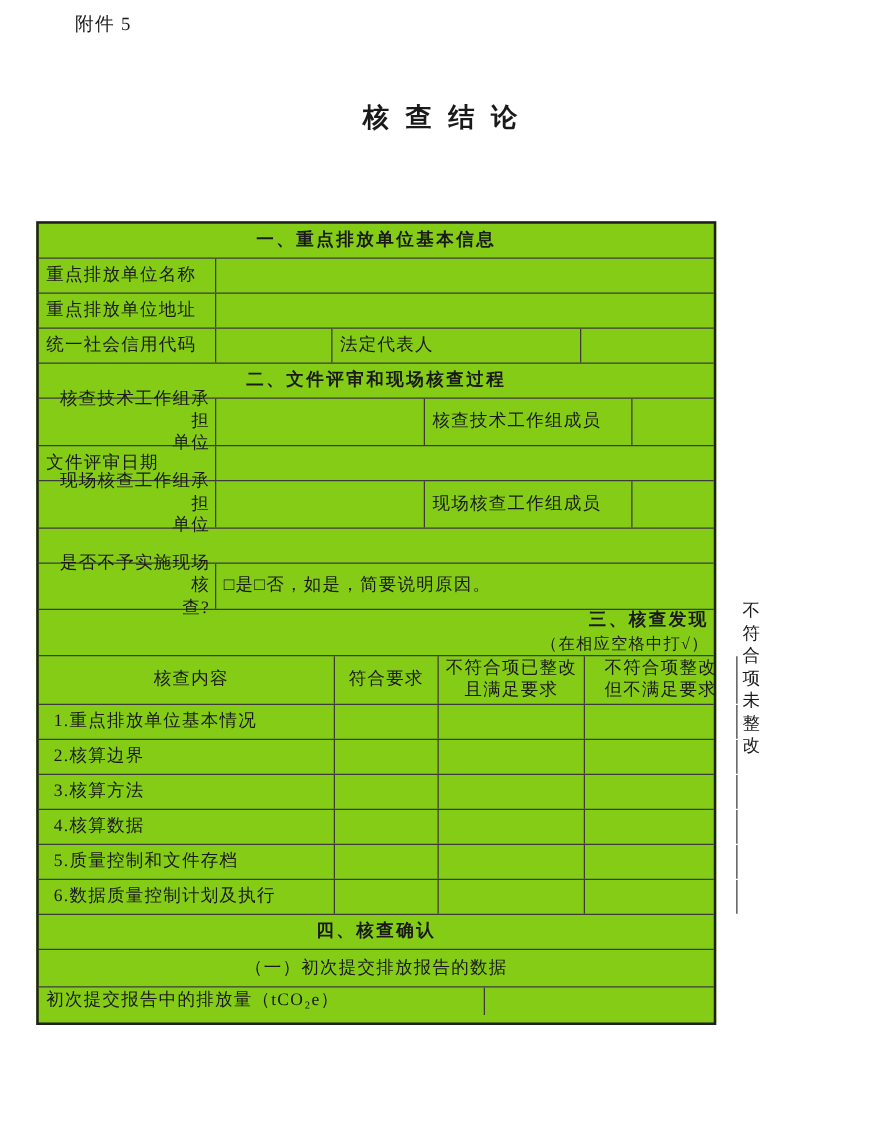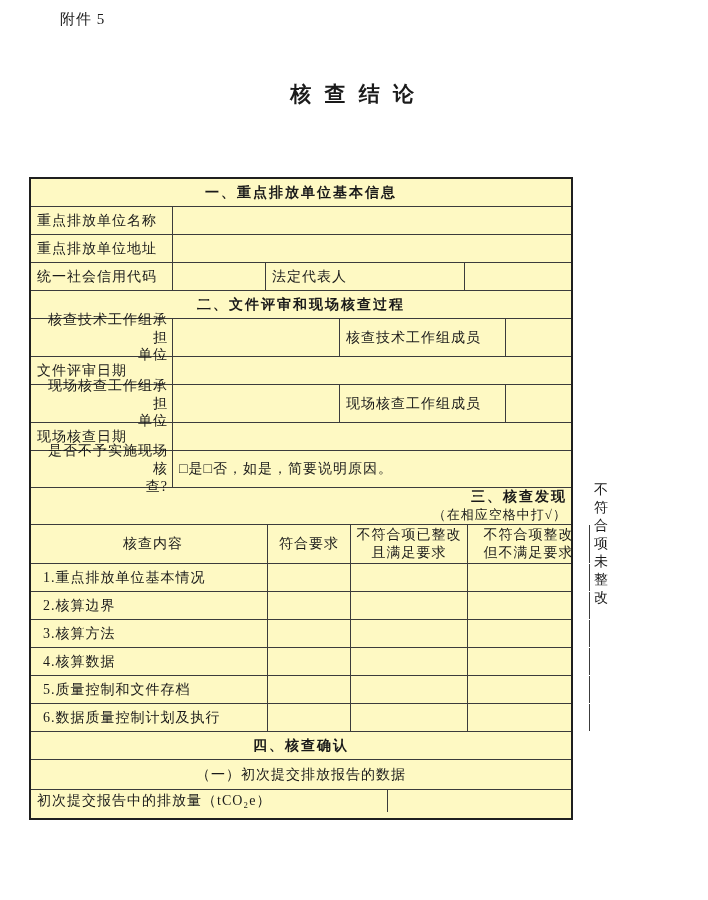--- a/index.html
+++ b/index.html
@@ -17,21 +17,21 @@
     font-size:15px; letter-spacing:1px;
   }
   .title {
     position:absolute; left:0; top:80px; width:708px;
     text-align:center; font-size:21px; font-weight:bold;
     letter-spacing:4px;
   }
   .tbl {
     position:absolute; left:29px; top:177px; width:544px;
     border:2px solid #1f1f1f;
-    background:#fef9c3;
+    background:#84cc16;
   }
   .r { display:flex; border-bottom:1px solid #3c3c3c; }
   .r.rl { border-bottom:none;flex-direction:column; }
   .c {
     border-right:1px solid #3c3c3c;
     display:flex; align-items:center;
     font-size:14px; letter-spacing:1px;
     line-height:1.28;
     padding:2px 4px 2px 6px;
   }
@@ -100,21 +100,20 @@
       <div class="c fill cl"></div>
     </div>
     <div class="r h38">
       <div class="c w-label pre">现场核查工作组承担
 单位</div>
       <div class="c w-s2-blank"></div>
       <div class="c w-s2-member">现场核查工作组成员</div>
       <div class="c fill cl"></div>
     </div>
     <div class="r h28">
-      <div class="c w-label">现场核查日期</div>
       <div class="c fill cl"></div>
     </div>
     <div class="r h37">
       <div class="c w-label pre">是否不予实施现场核
 查?</div>
       <div class="c fill cl">
         <span>□是□否，如是，简要说明原因。</span>
       </div>
     </div>
 

